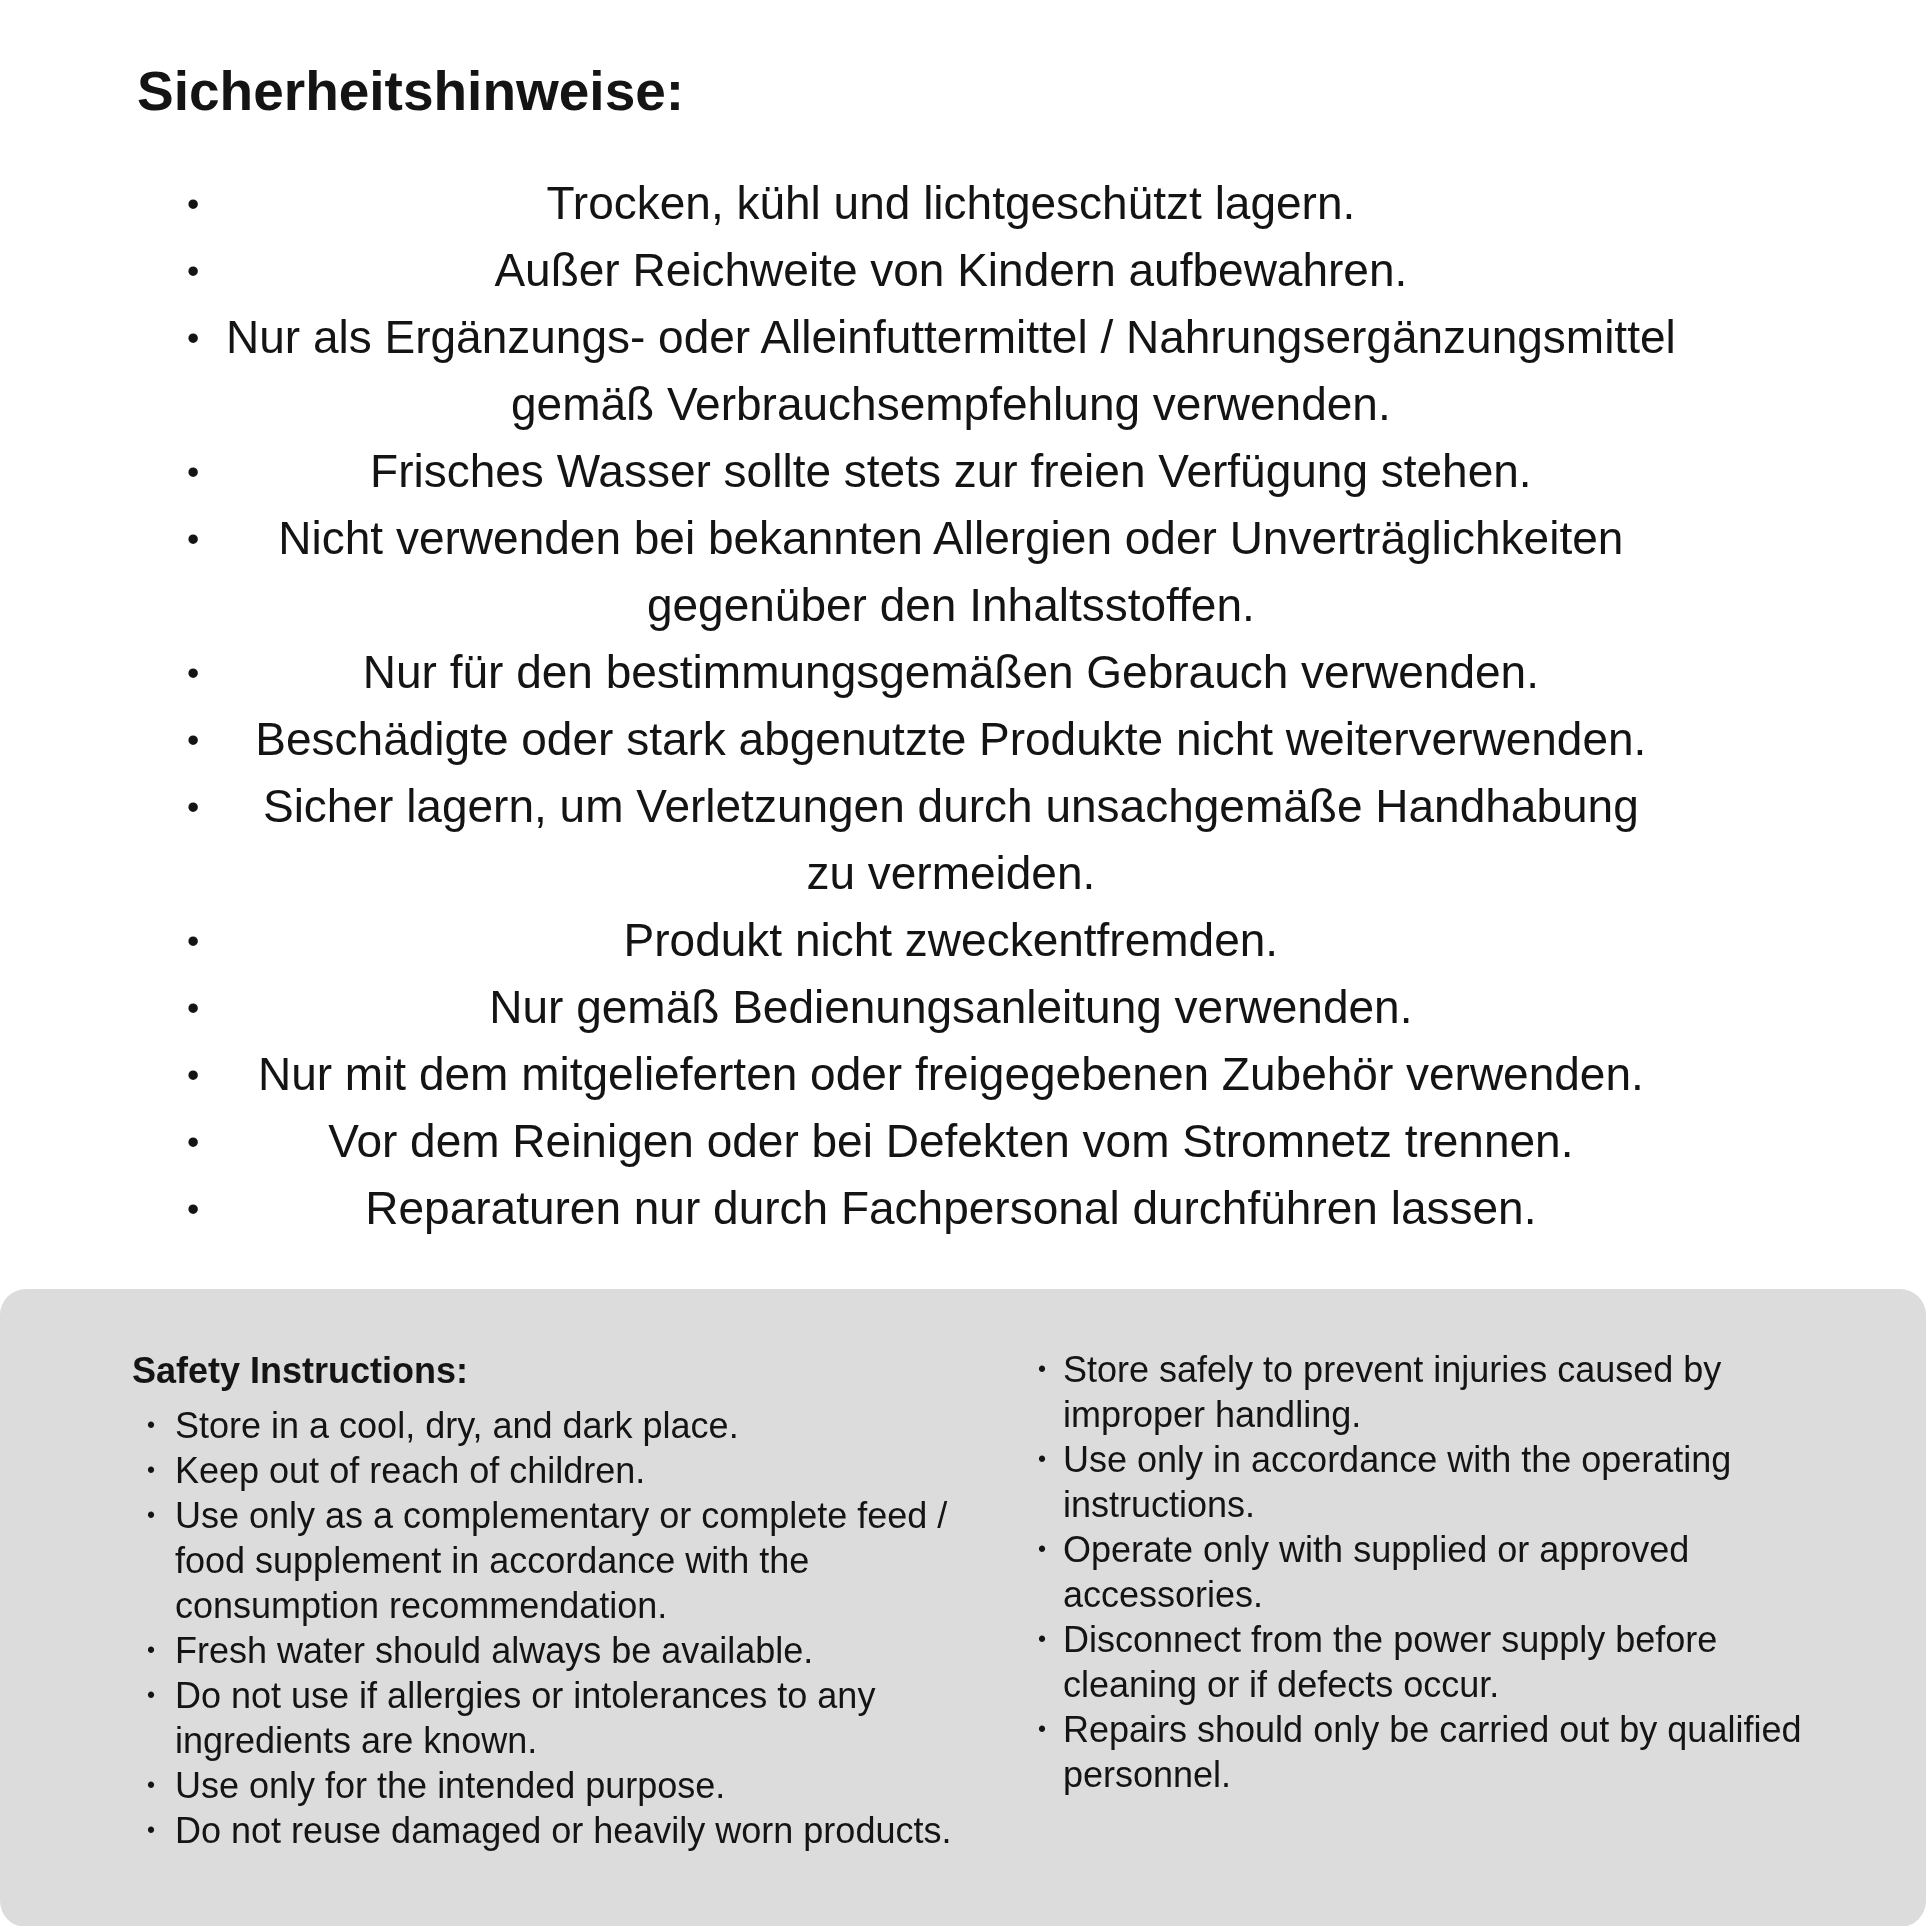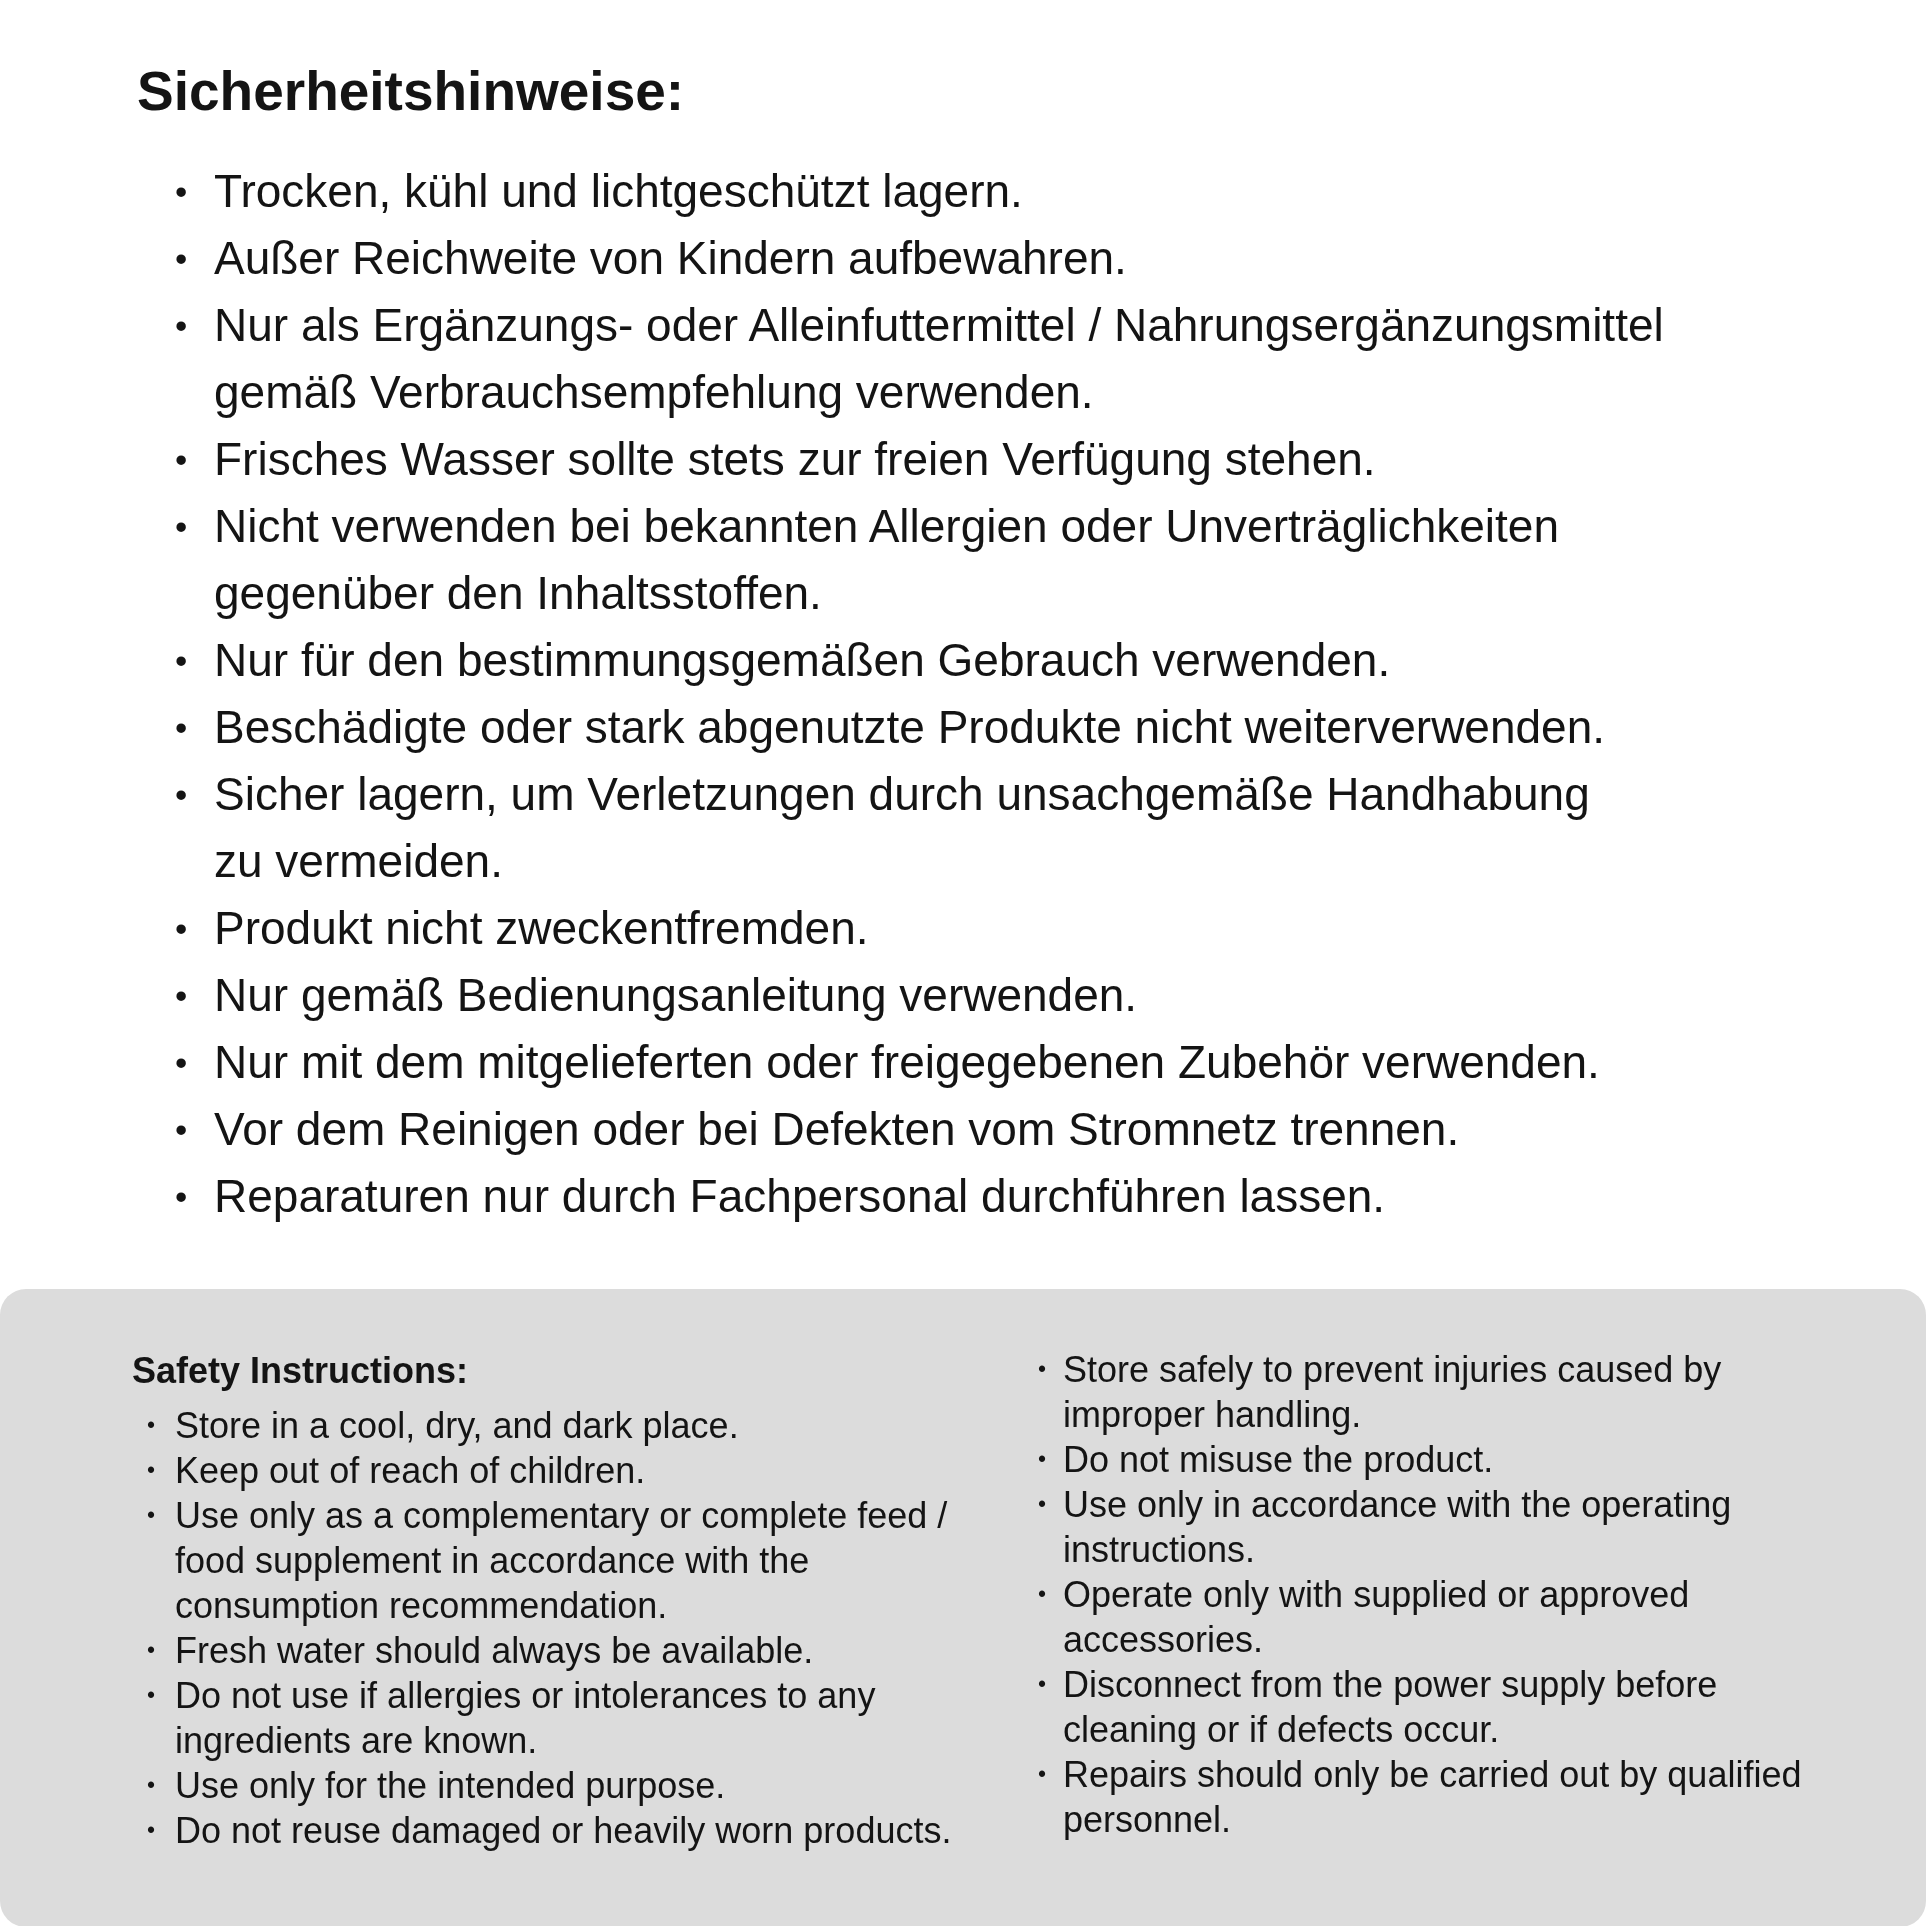--- a/index.html
+++ b/index.html
@@ -19,21 +19,21 @@
     background: #ffffff;
   }
   .de-heading {
     position: absolute; left: 137px; top: 64px;
     margin: 0;
     font-size: 55px; font-weight: 700; line-height: 1;
     white-space: nowrap;
   }
   .de-list {
     position: absolute; left: 210px; top: 154px;
-    margin: 4px; padding: 0; list-style: none;
+    margin: 16px; padding: 0; list-style: none; text-align: center;
   }
   .de-list li {
     position: relative;
     font-size: 46px; line-height: 67px;
   }
   .de-list li::before {
     content: "\2022";
     position: absolute; left: -39px; top: 0;
     font-size: 35px; line-height: 67px;
   }
@@ -151,23 +151,20 @@
       <li>
         <div class="line">Do not reuse damaged or heavily worn products.</div>
       </li>
     </ul>
   <ul class="en-list en-list-right">
       <li>
         <div class="line">Store safely to prevent injuries caused by</div>
         <div class="line cont">improper handling.</div>
       </li>
       <li>
-        <div class="line">Do not misuse the product.</div>
-      </li>
-      <li>
         <div class="line">Use only in accordance with the operating</div>
         <div class="line cont">instructions.</div>
       </li>
       <li>
         <div class="line">Operate only with supplied or approved</div>
         <div class="line cont">accessories.</div>
       </li>
       <li>
         <div class="line">Disconnect from the power supply before</div>
         <div class="line cont">cleaning or if defects occur.</div>

